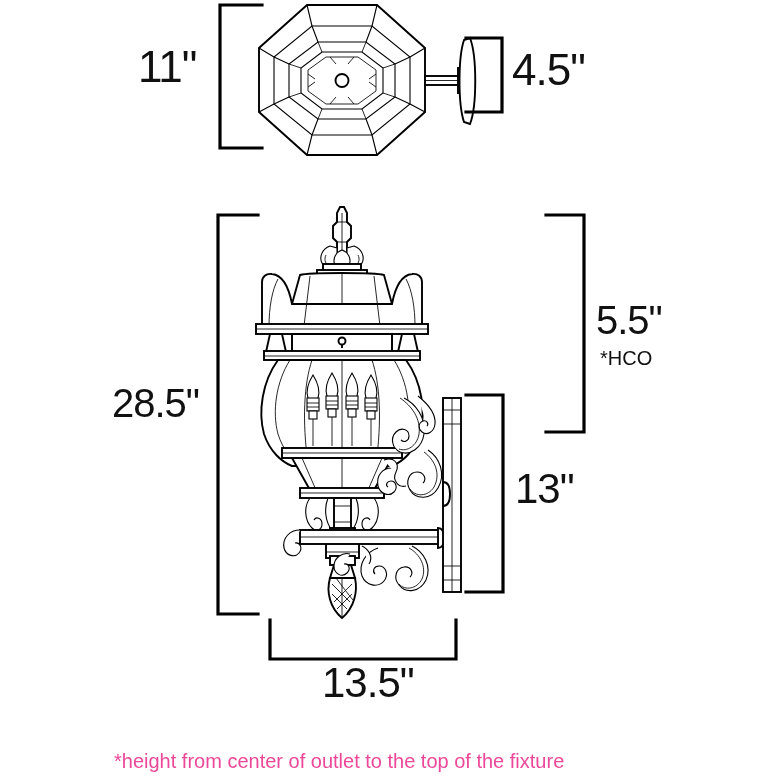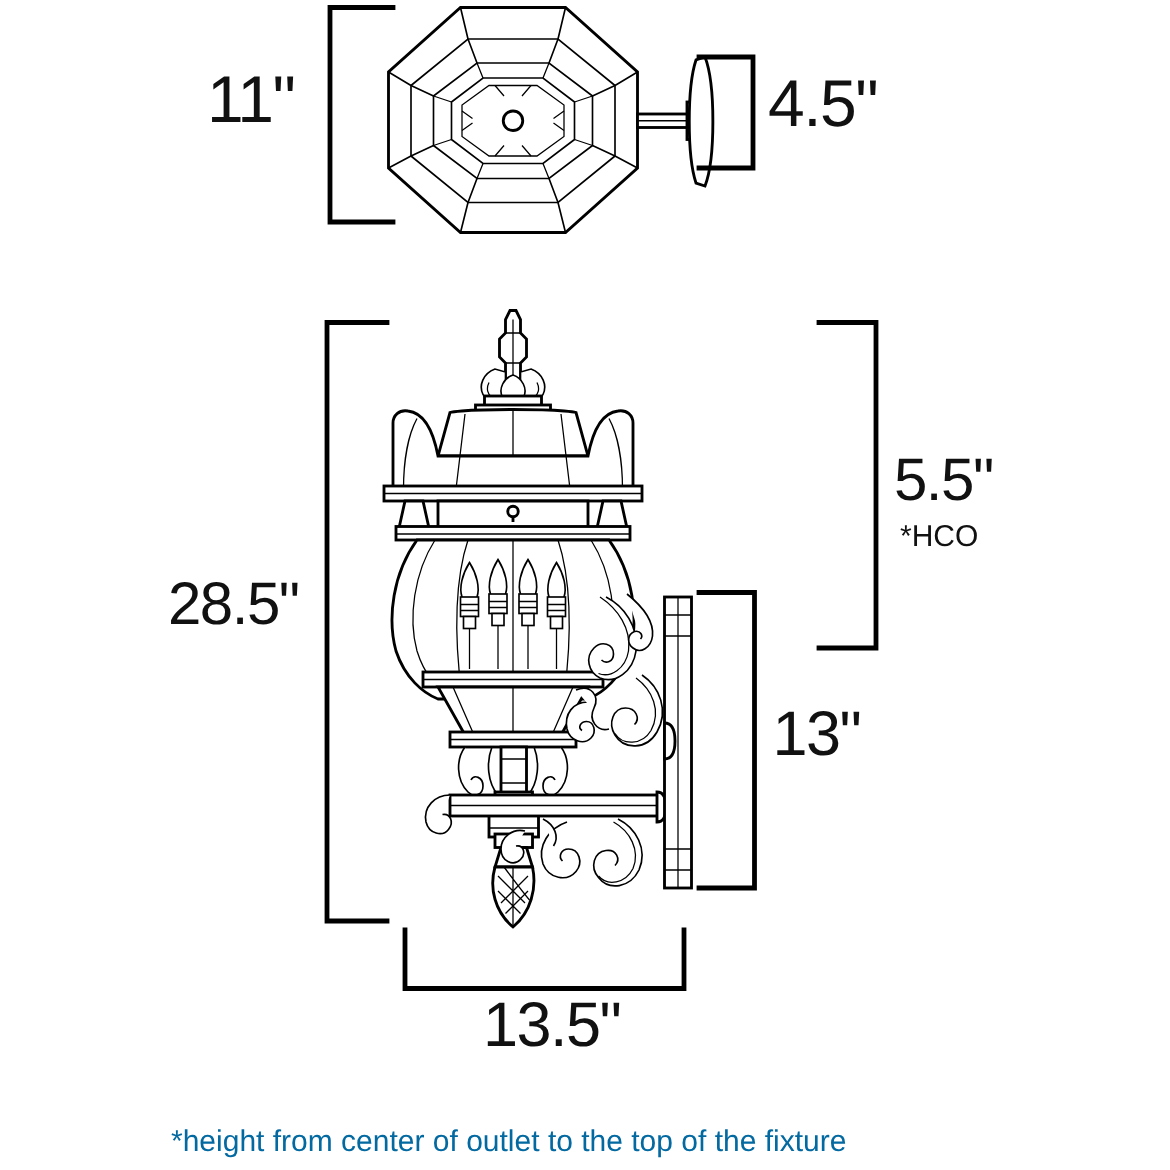--- a/index.html
+++ b/index.html
@@ -30,21 +30,21 @@
   .dim-285    { left: 112px; top: 383px; font-size: 40px; letter-spacing: -1px; }
   .dim-55     { left: 596px; top: 300px; font-size: 40px; letter-spacing: -1px; }
   .dim-hco    { left: 600px; top: 348px; font-size: 20px; letter-spacing: 0px; text-align: right; }
   .dim-13     { left: 515px; top: 468px; font-size: 42px; letter-spacing: -1px; }
   .dim-135    { left: 322px; top: 662px; font-size: 42px; letter-spacing: -1px; }
   .footnote {
     position: absolute;
     left: 114px;
     top: 750px;
     font-size: 20px;
-    color: #0369a1;
+    color: #ec4899;
     white-space: nowrap;
   }
   svg.layer {
     position: absolute;
     left: 0;
     top: 0;
     width: 780px;
     height: 780px;
   }
   .ln { fill: none; stroke: #000; stroke-width: 1.1; }

